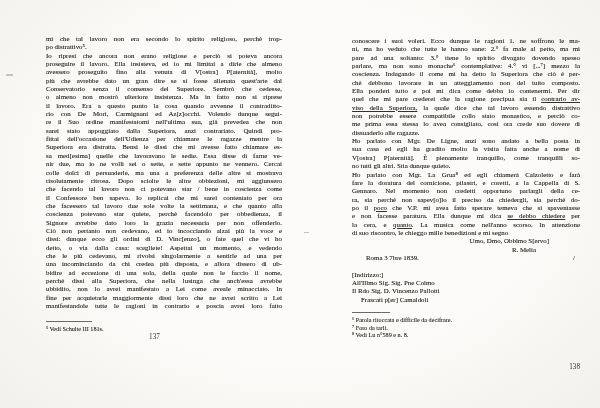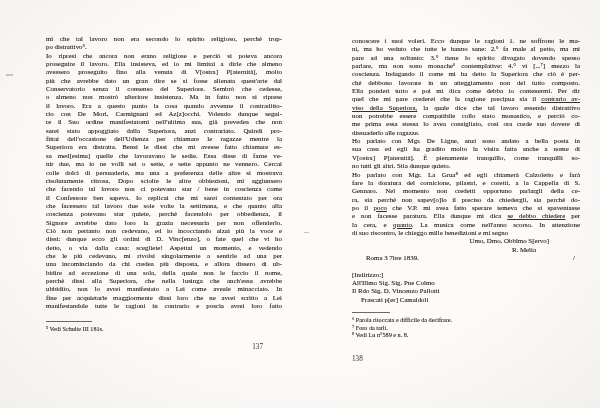--- a/index.html
+++ b/index.html
@@ -49,22 +49,22 @@
     margin: 11px 0 3px 0;
   }
   .page-right .footrule { width: 38px; margin-top: 8px; }
   .footnotes .line {
     font-size: 6.2px;
     line-height: 7.5px;
     height: 7.5px;
     color: #3b3831;
   }
   .pagenum { font-size: 7.2px; line-height: 8px; }
-  .pagenum-left  { margin-top: 10px; text-align: right; padding-right: 19px; }
-  .pagenum-right { margin-top: 16px;  text-align: left; }
+  .pagenum-left  { text-align: center; padding-right: 19px; }
+  .pagenum-right { margin-top: 24px;  text-align: right; }
 
   .speck { position: absolute; background: #c7c3bc; }
   .speck-1 { left: 6px;  top: 74px;  width: 7px; height: 1.5px; }
   .speck-2 { left: 304px; top: 232px; width: 5px; height: 1px; }
 </style>
 </head>
 <body>
 
 <div>
 

